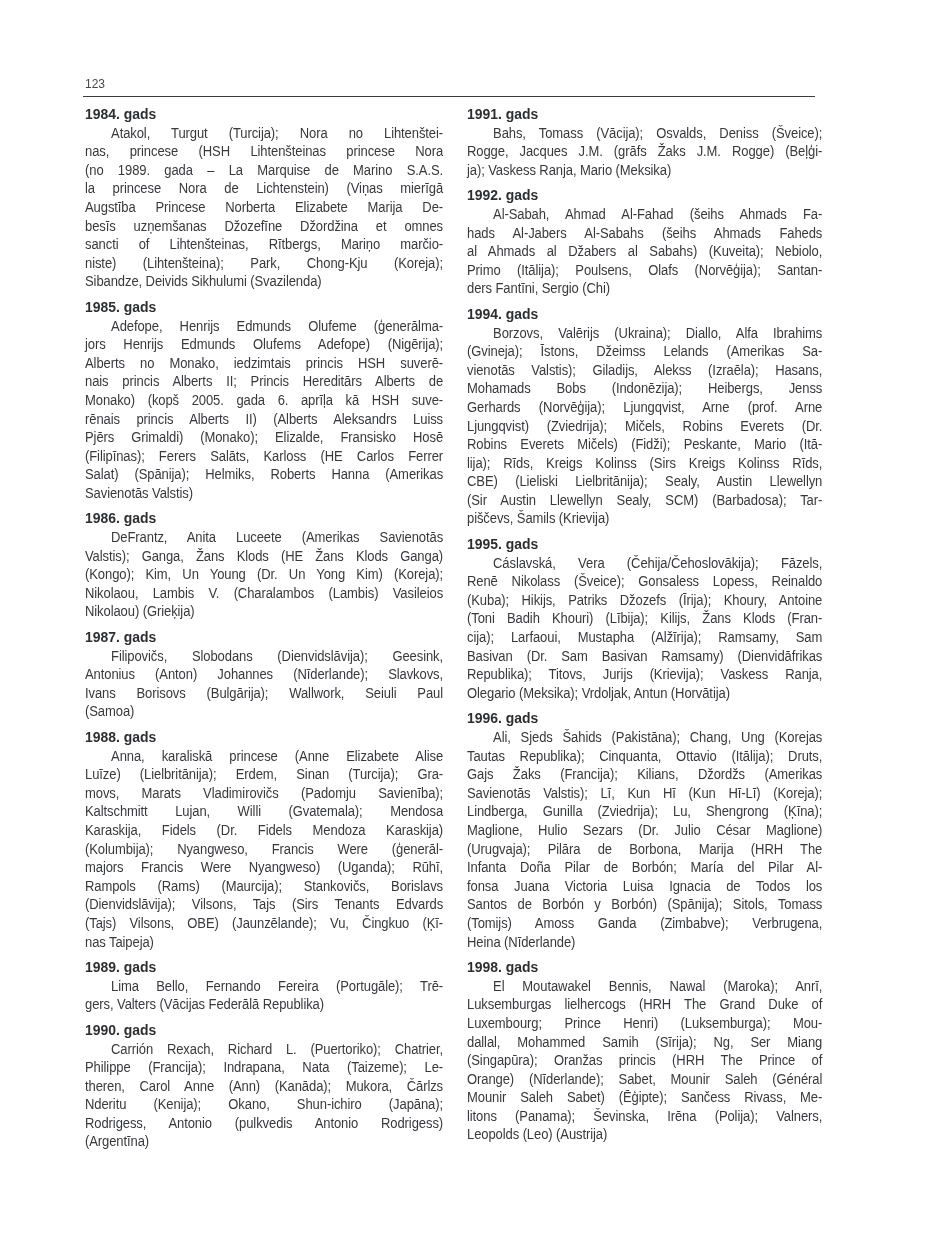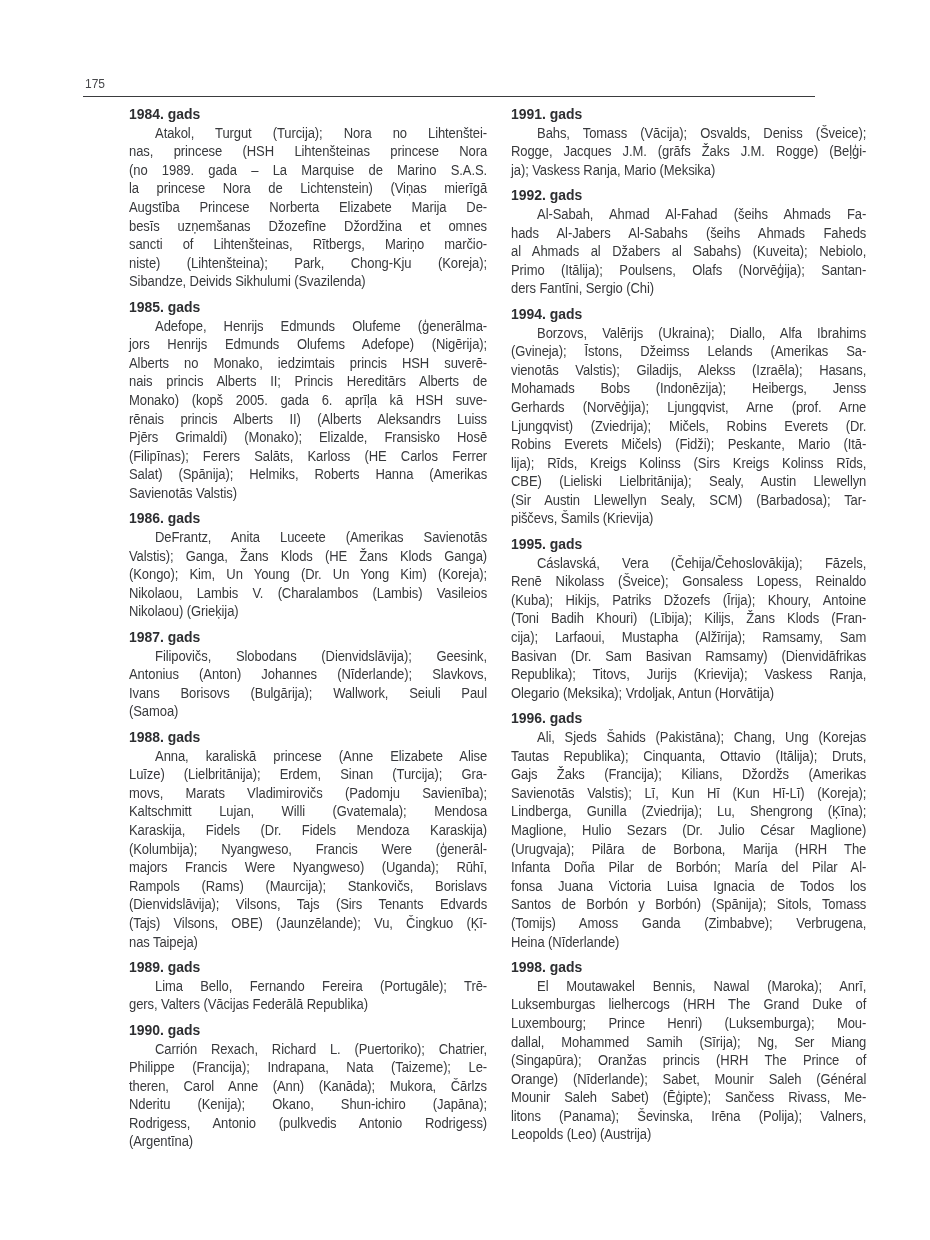--- a/index.html
+++ b/index.html
@@ -24,21 +24,20 @@
     position: absolute;
     left: 83px;
     top: 96px;
     width: 732px;
     height: 1px;
     background: #3a3b3e;
   }
   .col {
     position: absolute;
     top: 105px;
-    margin-left: 44px;
   }
   .col-left  { left: 85px;  width: 358px; }
   .col-right { left: 467px; width: 355px; }
   .col-inner {
     transform: scaleX(0.93);
     transform-origin: 0 0;
   }
   .inner-left  { width: 385px; }
   .inner-right { width: 382px; }
   .section + .section { margin-top: 7px; }
@@ -57,21 +56,21 @@
     text-align-last: left;
     color: #38393c;
   }
   .line.j { text-align-last: justify; }
   .line.first { text-indent: 28px; }
 </style>
 </head>
 <body>
 
 <div class="page">
-  <div class="pagenum">175</div>
+  <div class="pagenum">123</div>
   <div class="rule"></div>
   <div class="col col-left">
     <div class="col-inner inner-left">
         <div class="section">
           <div class="year">1984. gads</div>
           <div class="line first j">Atakol, Turgut (Turcija); Nora no Lihtenštei-</div>
           <div class="line j">nas, princese (HSH Lihtenšteinas princese Nora</div>
           <div class="line j">(no 1989. gada – La Marquise de Marino S.A.S.</div>
           <div class="line j">la princese Nora de Lichtenstein) (Viņas mierīgā</div>
           <div class="line j">Augstība Princese Norberta Elizabete Marija De-</div>

